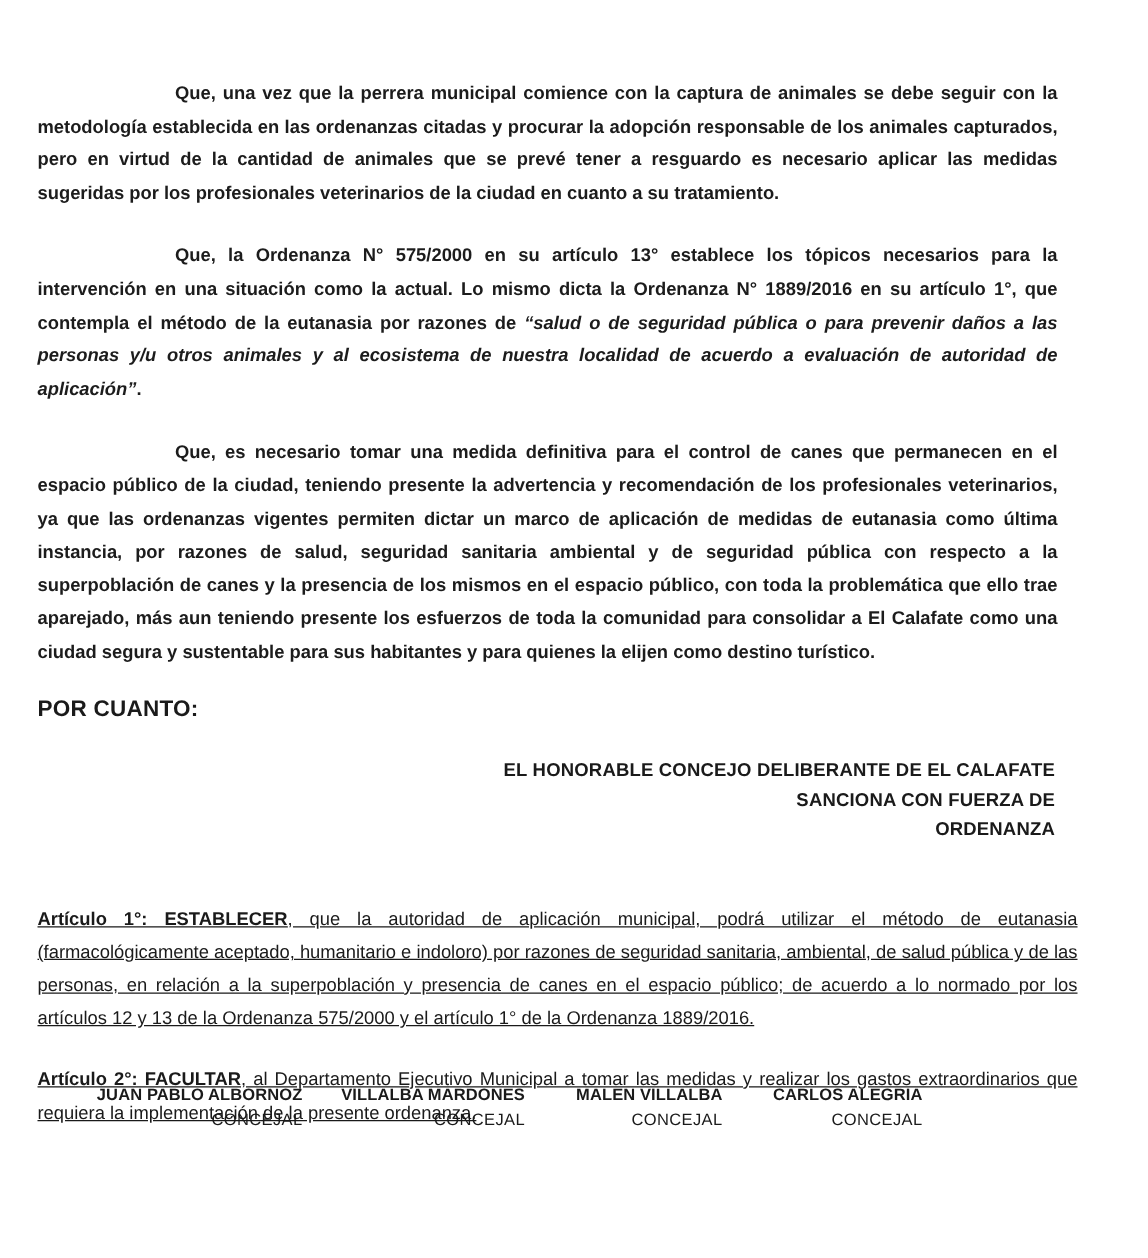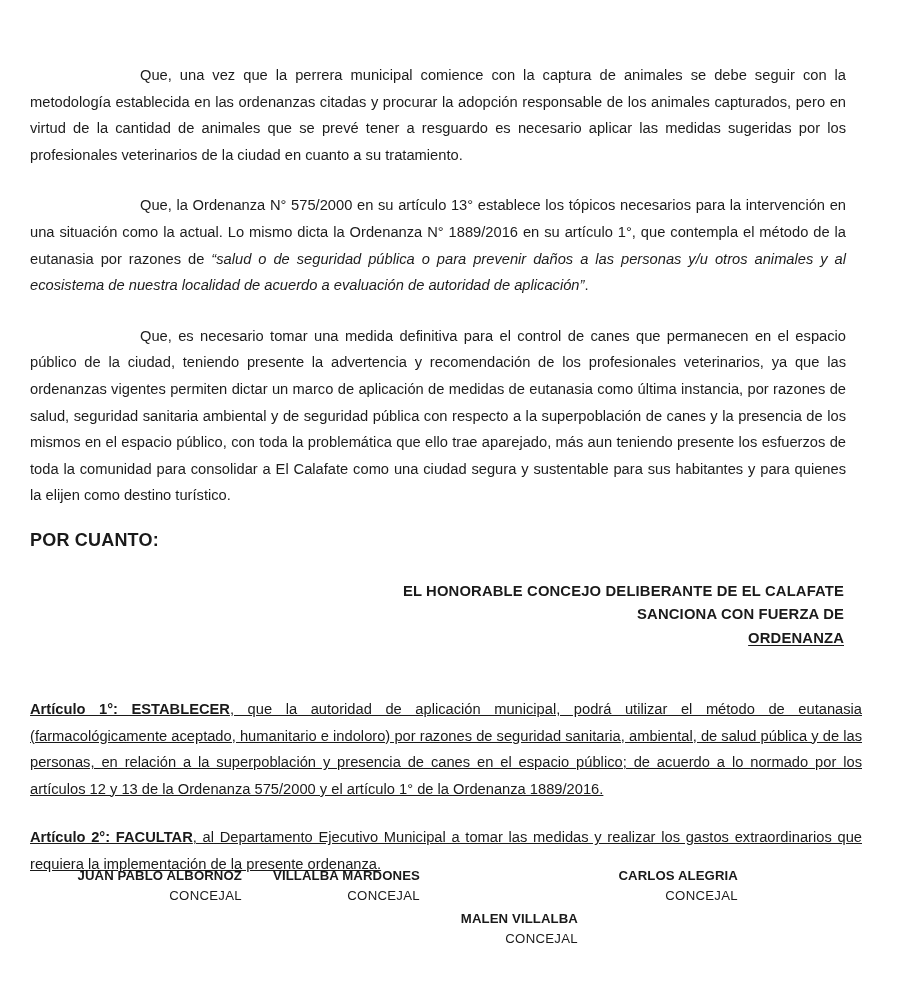--- a/index.html
+++ b/index.html
@@ -26,20 +26,21 @@
   .body-text {
     font-size: 14.7px;
     line-height: 26.6px;
     text-align: justify;
     color: #1c1c1c;
     margin: 0;
   }
   .para {
     text-indent: 110px;
     margin: 0 16px 24px 0;
+    font-weight: bold;
   }
   .para-last {
     margin-bottom: 18px;
   }
   .quoted {
     font-style: italic;
   }
   .por-cuanto {
     font-size: 18px;
     font-weight: bold;
@@ -55,21 +56,20 @@
     text-align: right;
     font-weight: bold;
     font-size: 14.8px;
     line-height: 23.5px;
     letter-spacing: 0.15px;
   }
   .center-block .line {
     display: block;
   }
   .center-block .underlined {
-    text-decoration: underline;
     text-underline-offset: 2px;
   }
   .center-shift {
     margin-left: -8px;
   }
   .articles {
     margin-top: 46px;
     text-decoration: underline;
   }
   .article {
@@ -104,21 +104,21 @@
     letter-spacing: 0.1px;
     white-space: nowrap;
   }
   .sig-role {
     display: block;
     font-weight: normal;
     letter-spacing: 0.3px;
   }
   .sig-0 { width: 212px; }
   .sig-1 { width: 178px; }
-  .sig-2 { width: 158px; margin-top: 43px; }
+  .sig-2 { width: 158px; }
   .sig-3 { width: 160px; }
 </style>
 </head>
 <body>
 
 <div class="page">
 
   <p class="body-text para">
     <span>Que, una vez que la perrera municipal comience con la captura de animales se debe seguir con la metodología establecida en las ordenanzas citadas y procurar la adopción responsable de los animales capturados, pero en virtud de la cantidad de animales que se prevé tener a resguardo es necesario aplicar las medidas sugeridas por los profesionales veterinarios de la ciudad en cuanto a su tratamiento.</span>
   </p>

